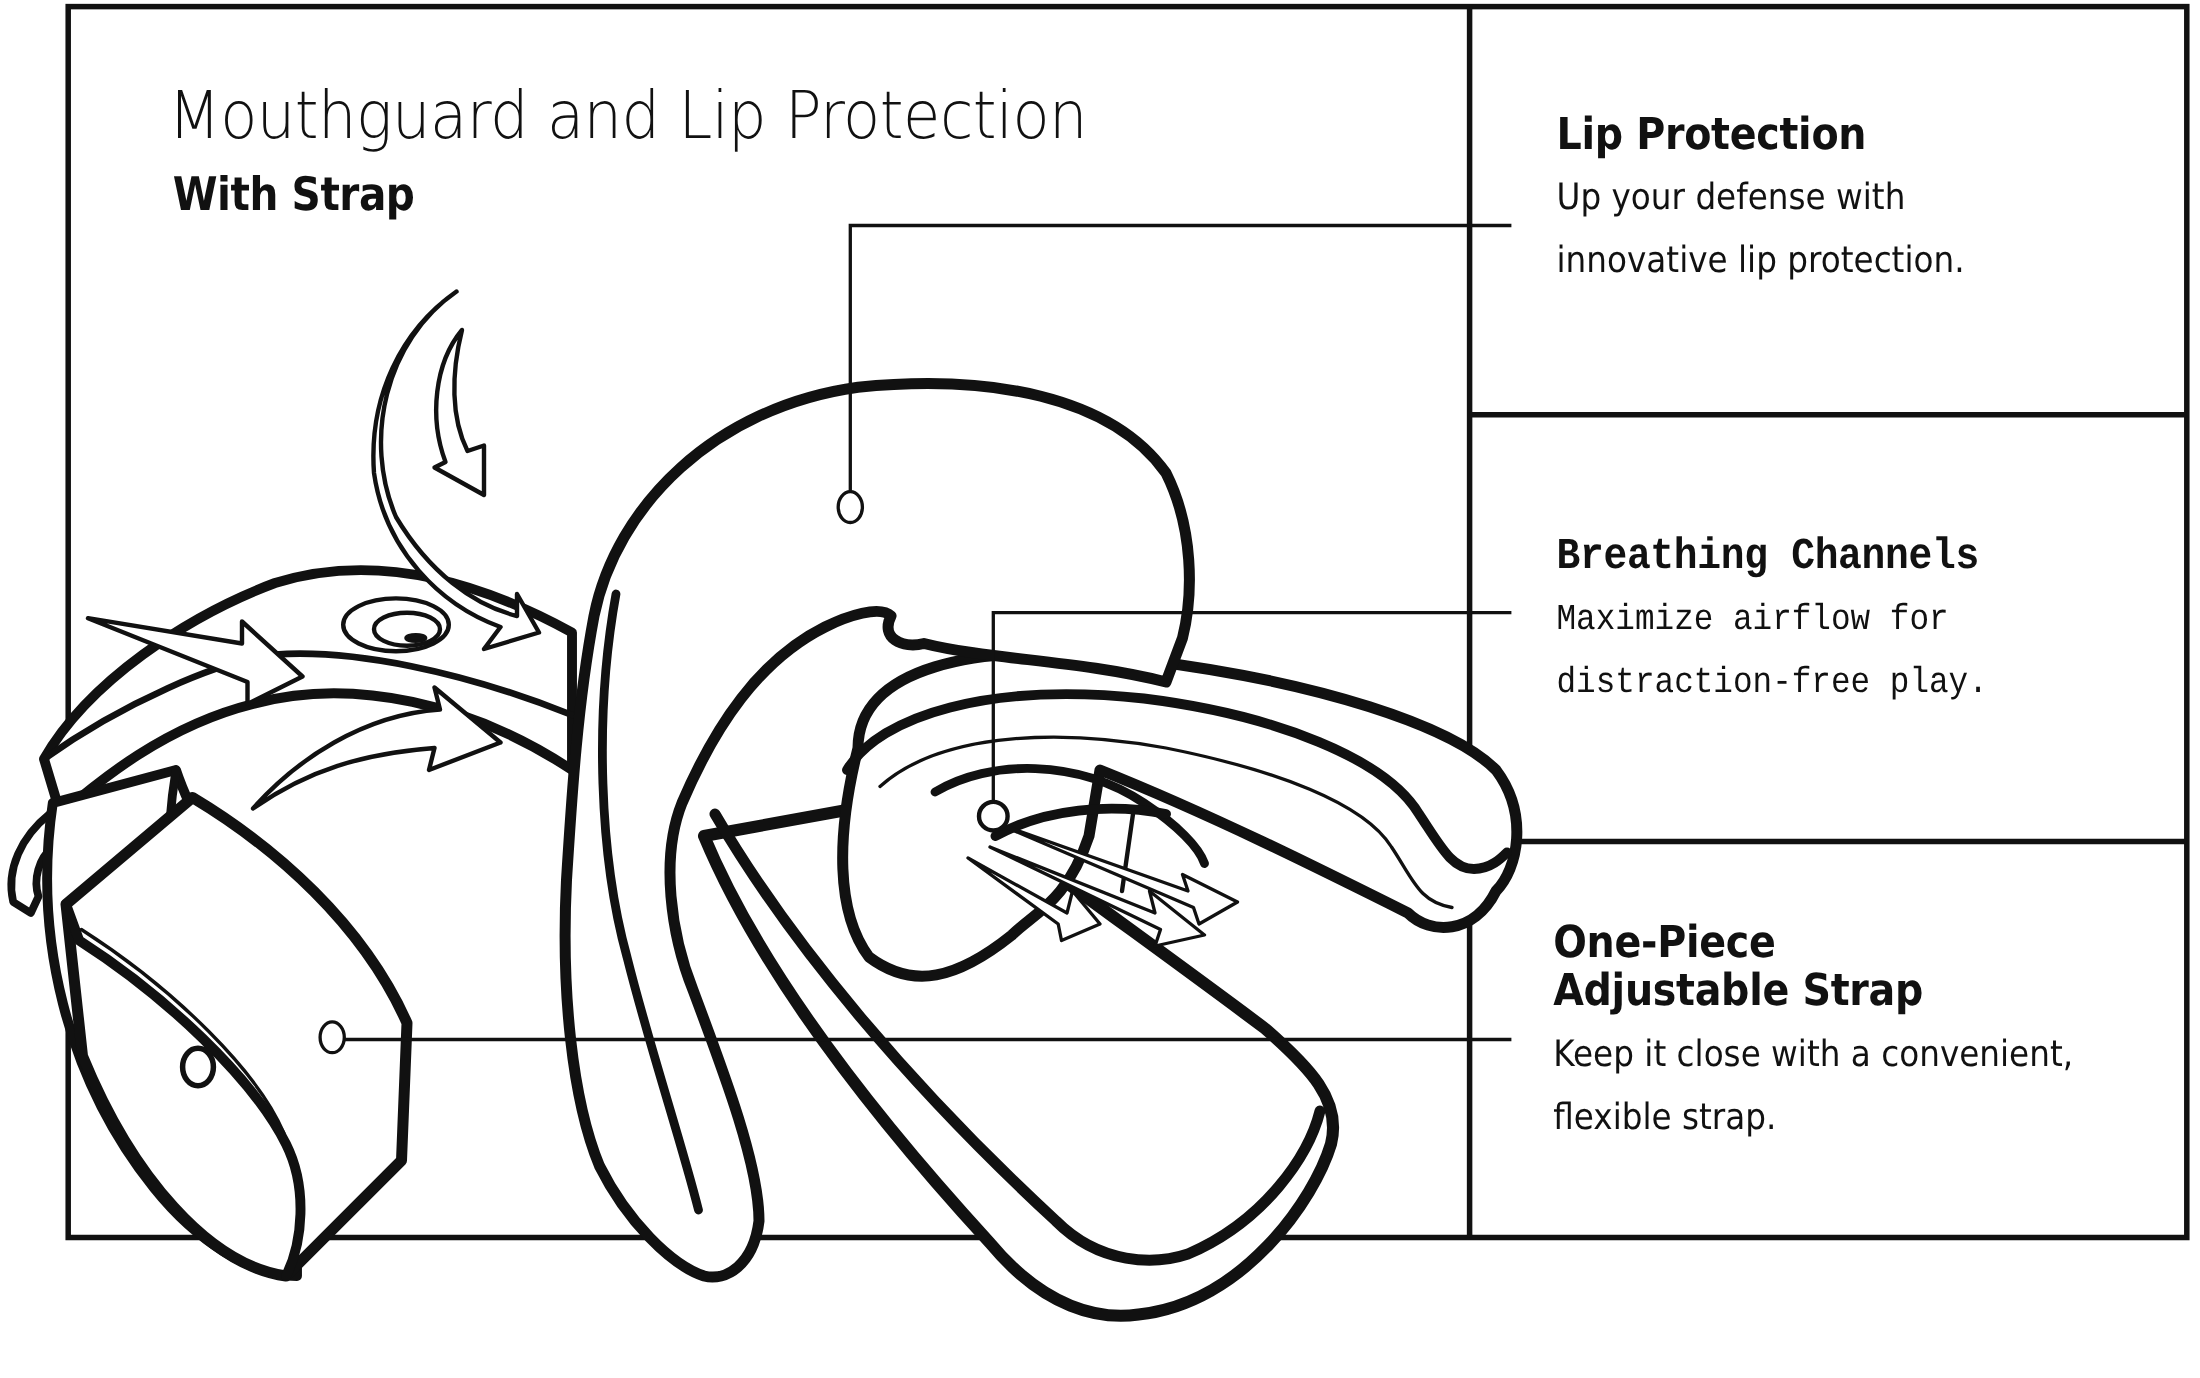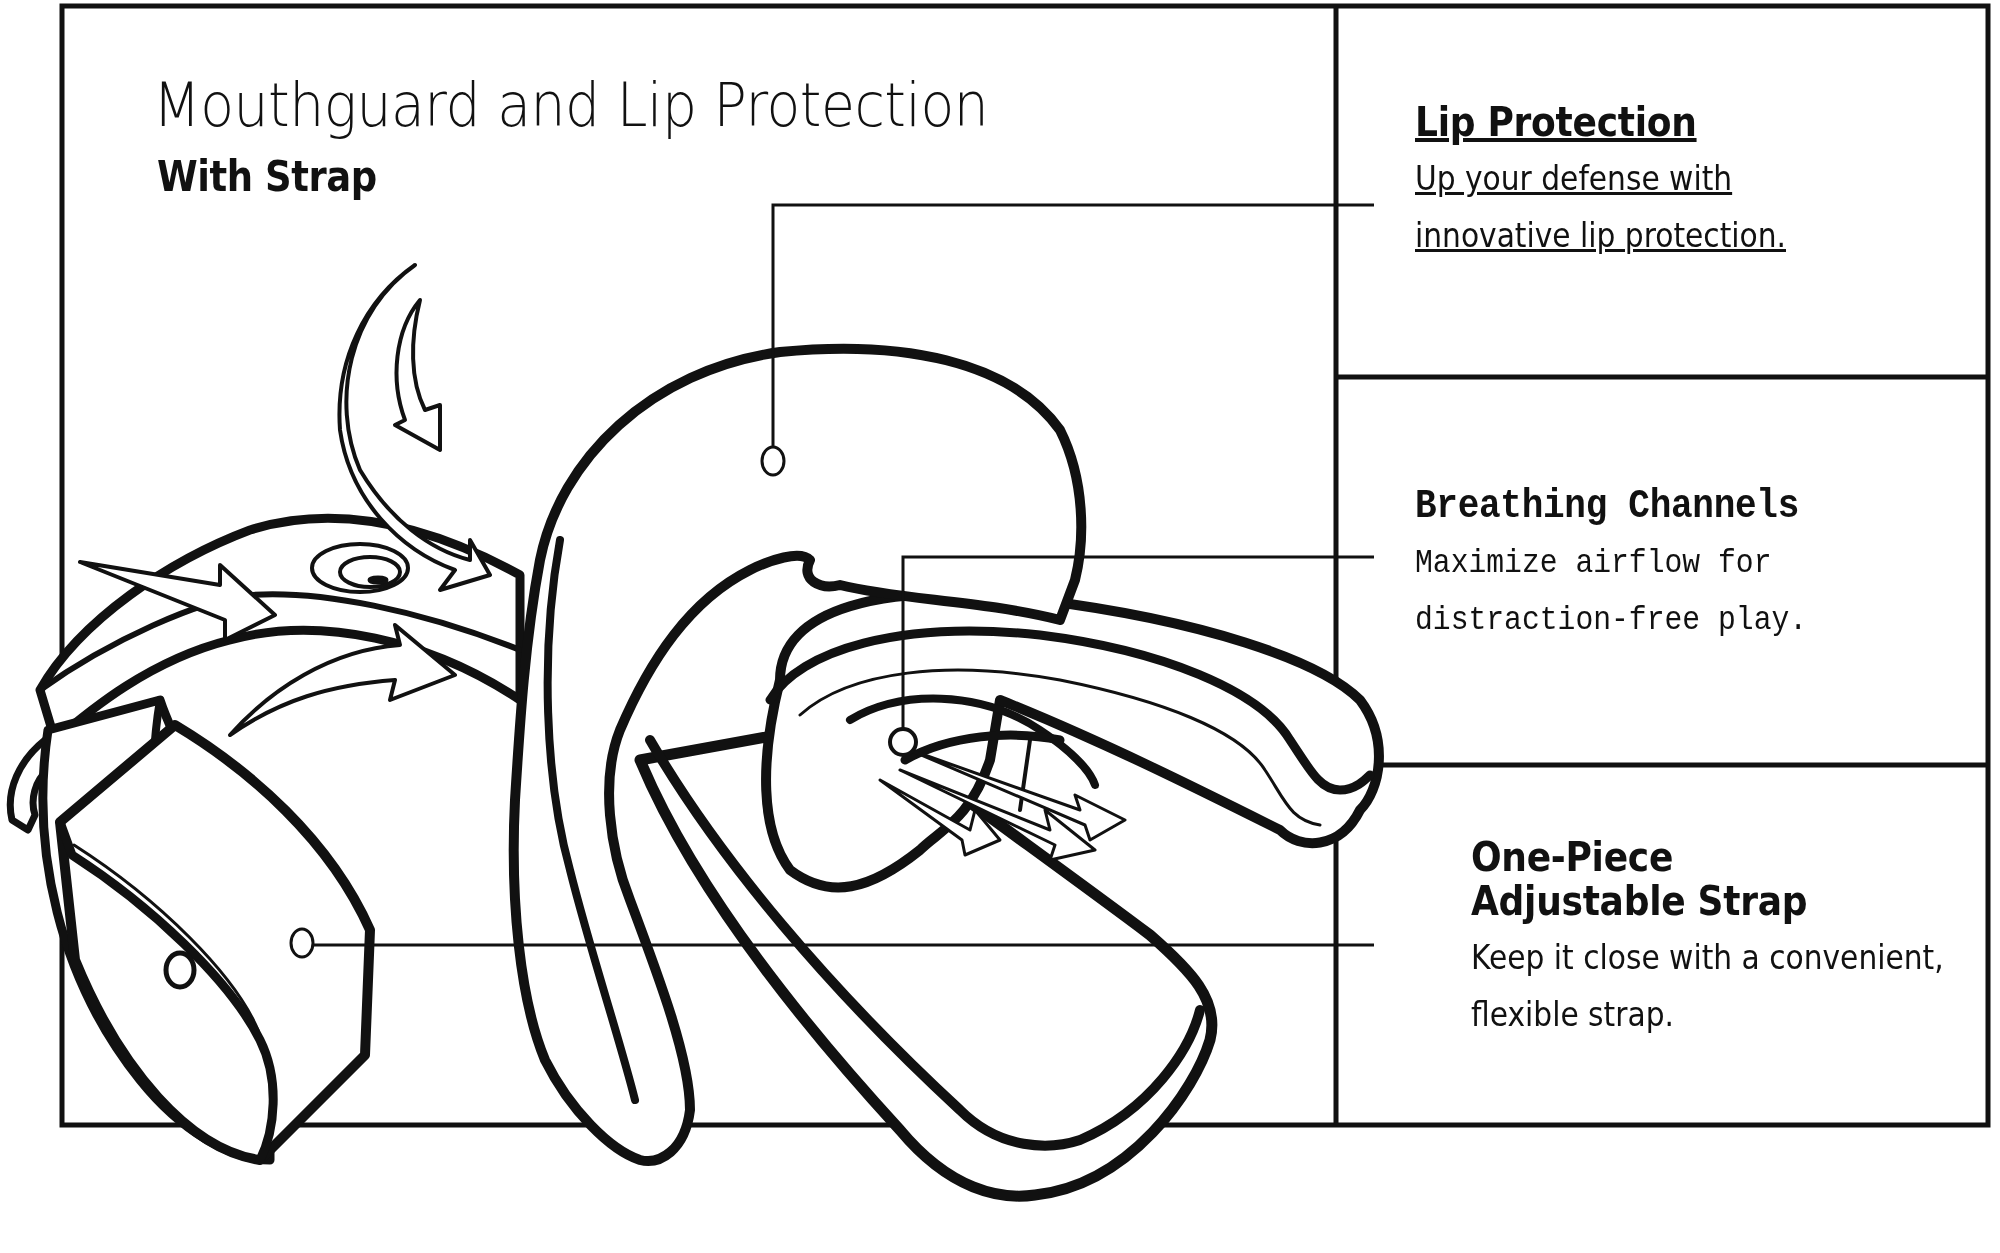--- a/index.html
+++ b/index.html
@@ -4,23 +4,23 @@
 <style>
   html, body { margin: 0; padding: 0; background: #ffffff; }
   body { width: 2000px; height: 1253px; position: relative; overflow: hidden; font-family: "DejaVu Sans", "Liberation Sans", sans-serif; color: #111111; }
   .frame-svg { position: absolute; left: 0; top: 0; width: 2000px; height: 1253px; }
   .text { position: absolute; white-space: nowrap; }
   .title { left: 153px; top: 70px; font-size: 60px; font-weight: 300; letter-spacing: -0.5px; color: #111; transform: scaleX(0.92); transform-origin: left top; }
   .subtitle { left: 157px; top: 152px; font-size: 42px; font-weight: 700; letter-spacing: -0.5px; transform: scaleX(0.88); transform-origin: left top; }
   .feature { position: absolute; left: 1415px; }
   .feature-heading { font-size: 40px; font-weight: 700; line-height: 44px; letter-spacing: -0.3px; transform: scaleX(0.9); transform-origin: left top; white-space: nowrap; }
   .feature-body { font-size: 33px; font-weight: 400; line-height: 57px; margin-top: 6px; transform: scaleX(0.9); transform-origin: left top; white-space: nowrap; }
-  .feature-1 { top: 100px; text-decoration: underline; }
+  .feature-1 { top: 100px; }
   .feature-2 { top: 485px; font-family: Liberation Mono, monospace; }
-  .feature-3 { top: 835px; left: 1471px; }
+  .feature-3 { top: 835px; left: 1412px; }
 </style>
 </head>
 <body>
 
 <svg class="frame-svg" viewBox="0 0 2000 1253" xmlns="http://www.w3.org/2000/svg">
 
   <g fill="none" stroke="#111" stroke-linejoin="miter">
     <rect x="62" y="6" width="1926" height="1119" stroke-width="5"></rect>
     <line x1="1336" y1="6" x2="1336" y2="1125" stroke-width="5"></line>
     <line x1="1336" y1="377" x2="1988" y2="377" stroke-width="5"></line>

